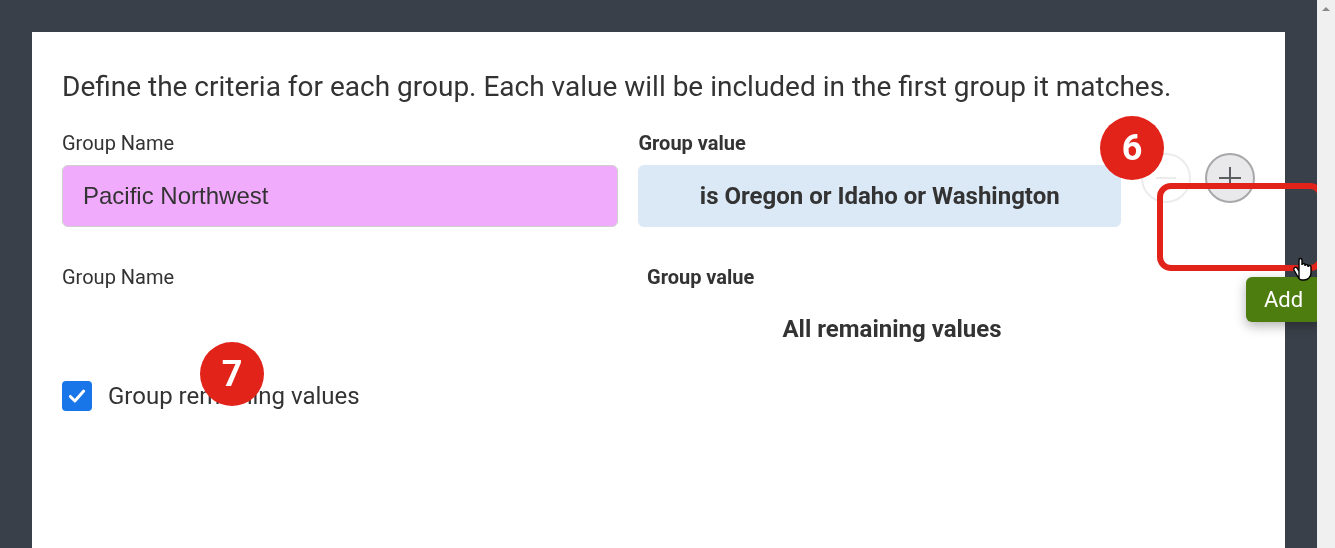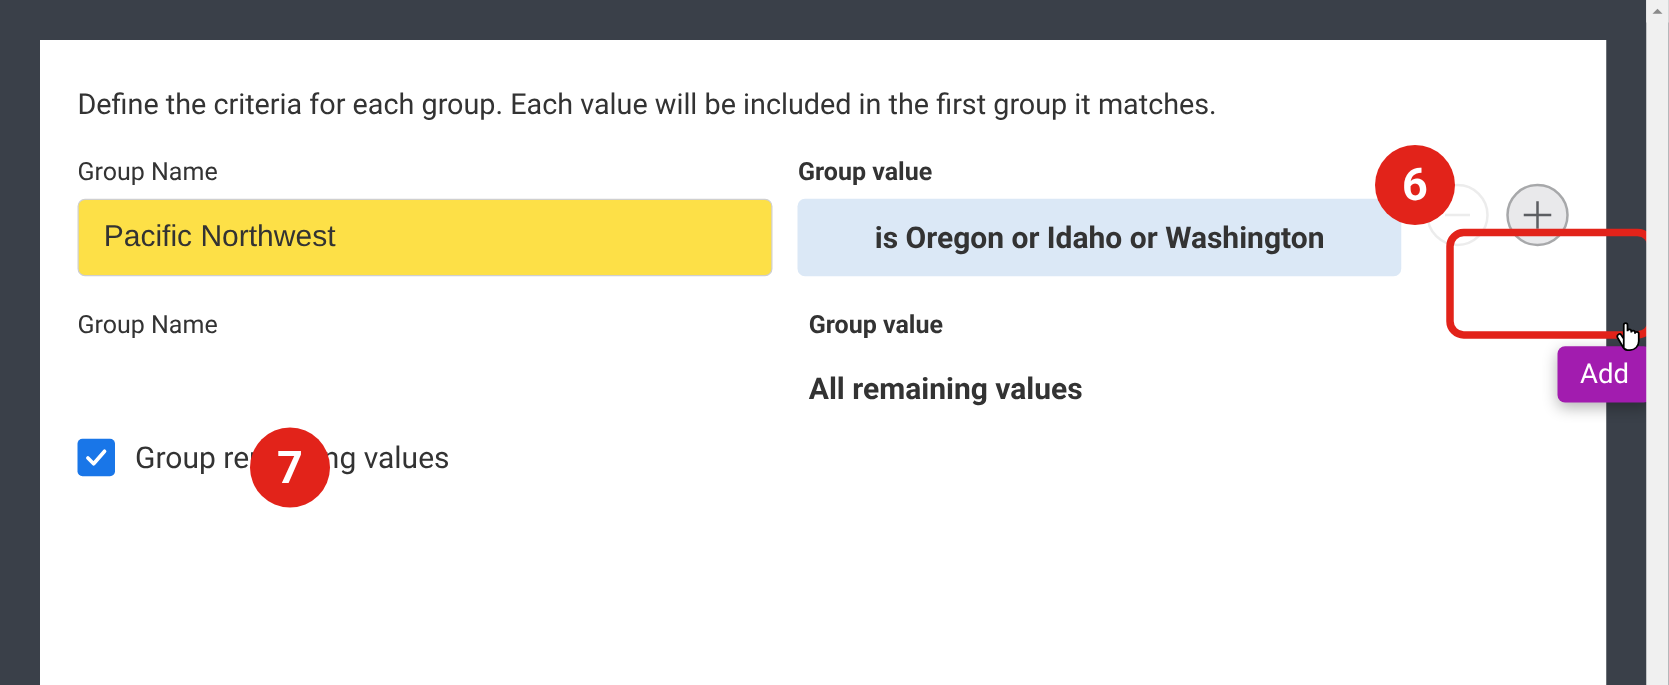--- a/index.html
+++ b/index.html
@@ -13,29 +13,29 @@
       overflow: hidden;
     }
     .panel {
       background: #fff;
       width: 1253px;
       height: 516px;
       padding: 38px 30px 30px 30px;
       position: relative;
     }
     .instruction {
-      font-size: 23px;
+      font-size: 28px;
       color: #333;
       margin-bottom: 28px;
     }
     .row {
       display: flex;
       align-items: flex-start;
       gap: 20px;
-      margin-bottom: 26px;
+      margin-bottom: 38px;
     }
     .col-name { width: 565px; }
     .col-value { width: 490px; font-weight: bold; }
     .col-actions {
       display: flex;
       align-items: center;
       gap: 14px;
       padding-top: 34px;
       height: 60px;
     }
@@ -47,40 +47,41 @@
     }
     .text-input {
       width: 100%;
       height: 62px;
       border: 1px solid #cfcfcf;
       border-radius: 6px;
       font-size: 24px;
       color: #333;
       padding: 0 20px;
       outline: none;
-      background: #fde047;
+      background: #f0abfc;
     }
     .value-pill {
       width: 100%;
       height: 62px;
       background: #dbe8f6;
       border-radius: 6px;
       font-size: 24px;
       color: #333;
       display: flex;
       align-items: center;
       justify-content: center;
       cursor: pointer;
       text-align: right;
       padding: 0 10px;
     }
     .static-value {
       font-size: 24px;
       color: #333;
       padding-top: 16px;
+      text-align: center;
     }
     .icon-btn {
       width: 50px;
       height: 50px;
       border-radius: 50%;
       display: flex;
       align-items: center;
       justify-content: center;
       cursor: pointer;
       flex-shrink: 0;
@@ -121,21 +122,21 @@
       font-size: 36px;
       font-weight: 700;
       display: flex;
       align-items: center;
       justify-content: center;
     }
     .badge-6 { top: 84px; left: 1068px; }
     .badge-7 { top: 310px; left: 168px; }
     .tooltip {
       position: absolute;
-      background: #a21caf;
+      background: #4d7c0f;
       color: #fff;
       font-size: 22px;
       padding: 10px 18px;
       border-radius: 6px;
       top: 245px;
       left: 1214px;
       box-shadow: 0 4px 12px rgba(0,0,0,0.3);
     }
     .cursor-icon {
       position: absolute;

